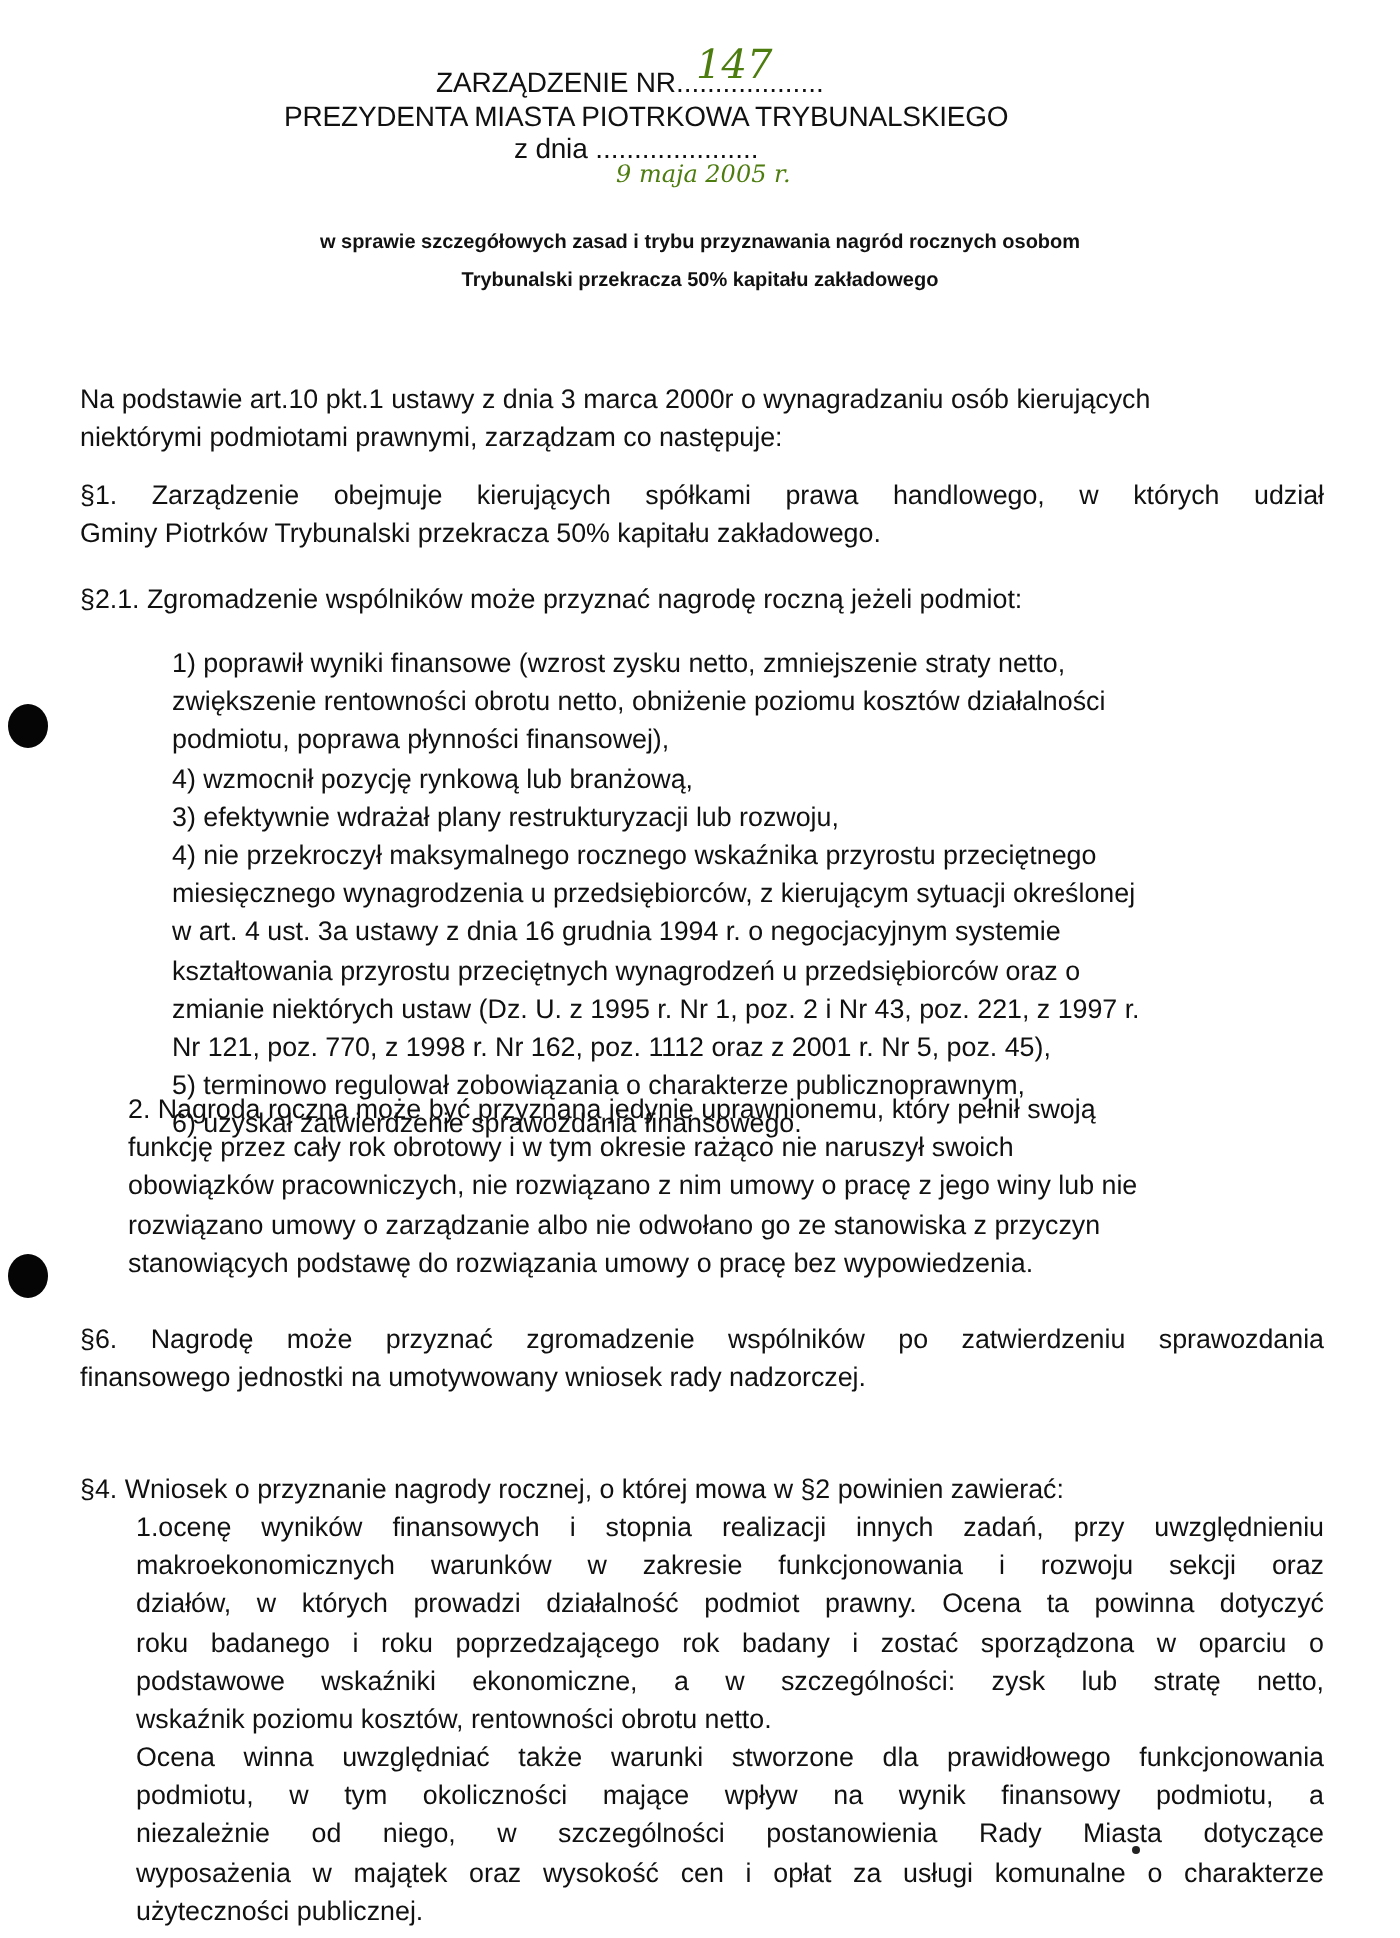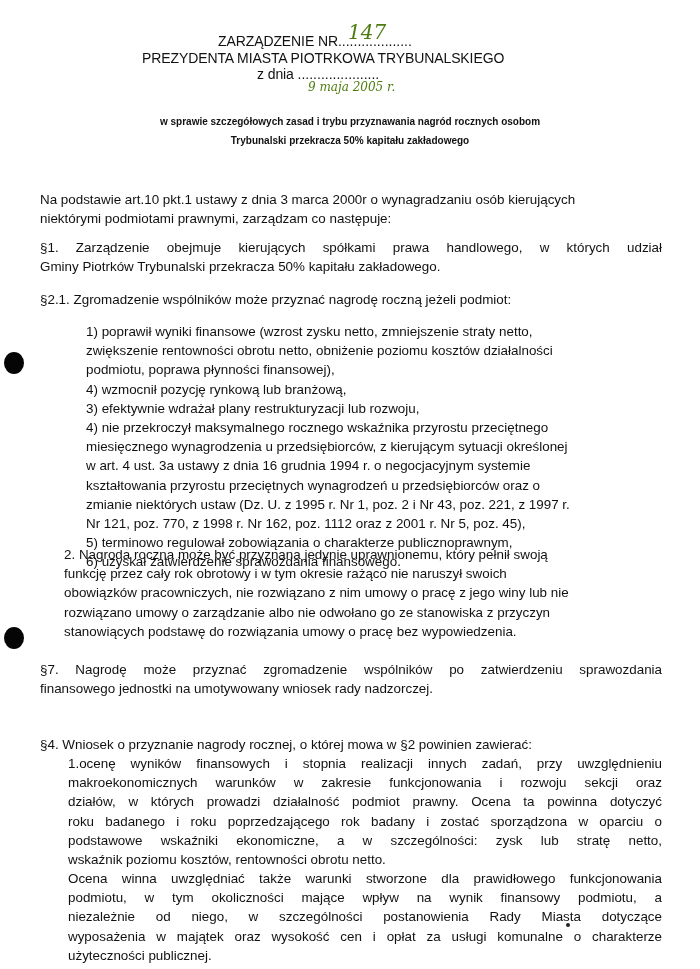--- a/index.html
+++ b/index.html
@@ -73,21 +73,21 @@
 
   <div class="para" style="left:64px; top:545px;">
     <div>2. Nagroda roczna może być przyznana jedynie uprawnionemu, który pełnił swoją</div>
     <div>funkcję przez cały rok obrotowy i w tym okresie rażąco nie naruszył swoich</div>
     <div>obowiązków pracowniczych, nie rozwiązano z nim umowy o pracę z jego winy lub nie</div>
     <div>rozwiązano umowy o zarządzanie albo nie odwołano go ze stanowiska z przyczyn</div>
     <div>stanowiących podstawę do rozwiązania umowy o pracę bez wypowiedzenia.</div>
   </div>
 
   <div class="para just" style="left:40px; top:660px; width:622px;">
-    <div>§7. Nagrodę może przyznać zgromadzenie wspólników po zatwierdzeniu sprawozdania</div>
+    <div>§6. Nagrodę może przyznać zgromadzenie wspólników po zatwierdzeniu sprawozdania</div>
     <div class="last">finansowego jednostki na umotywowany wniosek rady nadzorczej.</div>
   </div>
 
   <div class="para" style="left:40px; top:735px;text-align:center;">§4. Wniosek o przyznanie nagrody rocznej, o której mowa w §2  powinien zawierać:</div>
 
   <div class="para just" style="left:68px; top:754px; width:594px;">
     <div>1.ocenę wyników finansowych i stopnia realizacji innych zadań, przy uwzględnieniu</div>
     <div>makroekonomicznych warunków w zakresie funkcjonowania i rozwoju sekcji oraz</div>
     <div>działów, w których prowadzi działalność podmiot prawny. Ocena ta powinna dotyczyć</div>
     <div>roku badanego i roku poprzedzającego rok badany i zostać sporządzona w oparciu o</div>

